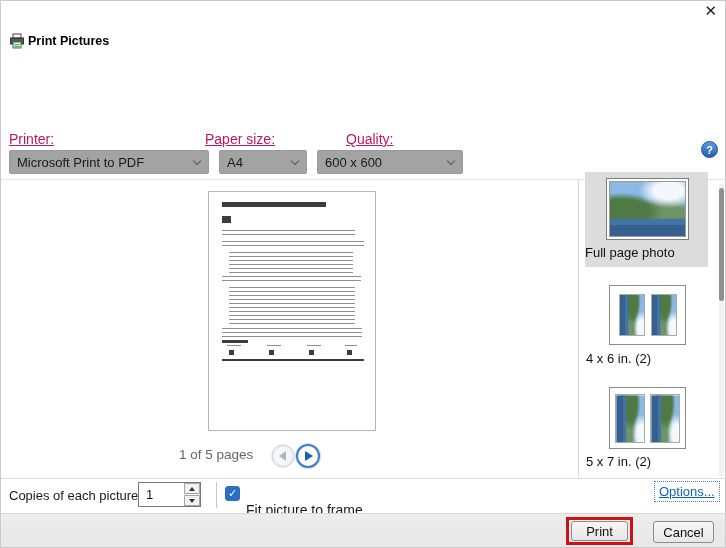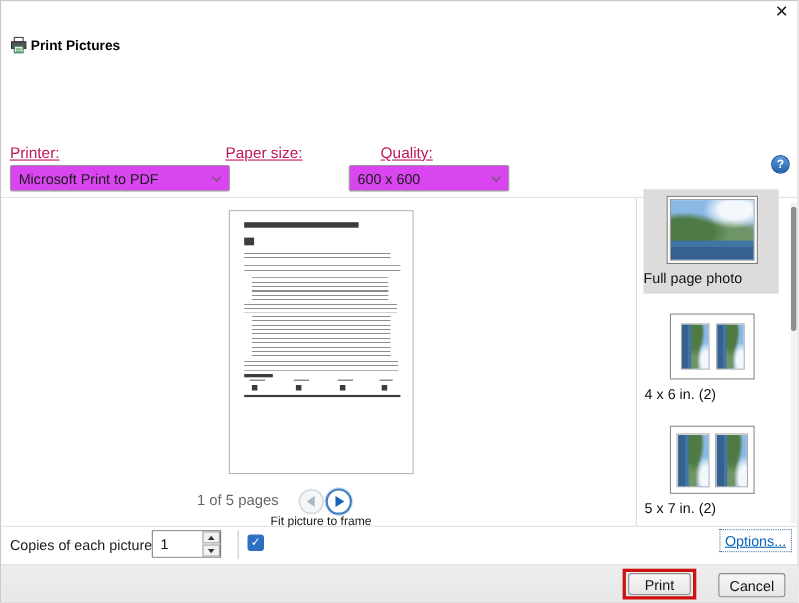--- a/index.html
+++ b/index.html
@@ -18,21 +18,21 @@
 
   
   .band{position:absolute;left:0;top:57px;width:100%;height:69px;
     background:linear-gradient(180deg,#e1eaf6 0%,#d6e1f1 100%);
     border-bottom:1px solid #cdd9ea;}
   .band .q{position:absolute;left:36px;top:0;height:100%;display:flex;align-items:center;
     font-size:15.5px;color:#2e4d6b;}
 
   
   .ctl-label{position:absolute;top:130px;font-size:14px;color:#be185d;text-decoration:underline;}
-  .combo{position:absolute;top:149px;height:24px;background:#d946ef;border:1px solid #999;
+  .combo{position:absolute;top:149px;height:24px;background:#a3a3a3;border:1px solid #999;
     border-radius:2px;font-size:13px;display:flex;align-items:center;
     padding:0 22px 0 7px;color:#1a1a1a;cursor:default;}
   .chev{position:absolute;right:8px;top:8px;width:6px;height:6px;
     border-right:1.4px solid #5a5a5a;border-bottom:1.4px solid #5a5a5a;
     transform:rotate(45deg);margin-top:-1px;}
   .row-sep{position:absolute;left:0;top:178px;width:100%;height:1px;background:#e3e3e3;}
 
   .help{position:absolute;left:700px;top:140px;width:17px;height:17px;border-radius:50%;
     background:linear-gradient(180deg,#5e9ade 0%,#2261ae 100%);border:1px solid #1c4f93;
     color:#fff;font-size:11px;font-weight:bold;display:flex;align-items:center;
@@ -87,21 +87,21 @@
     border:1px solid #a5a5a5;display:flex;align-items:center;justify-content:center;cursor:pointer;}
   .spin-up{top:0;}
   .spin-dn{bottom:0;}
   .spin-btn .arr{width:0;height:0;border-left:3.5px solid transparent;border-right:3.5px solid transparent;}
   .spin-up .arr{border-bottom:4px solid #333;}
   .spin-dn .arr{border-top:4px solid #333;}
   .mid-div{position:absolute;left:215px;top:481px;width:1px;height:26px;background:#c6c6c6;}
   .chk{position:absolute;left:224px;top:485px;width:15px;height:15px;border-radius:3px;
     background:#2b6fc3;border:1px solid #2b6fc3;color:#fff;font-size:11px;line-height:13px;
     text-align:center;cursor:pointer;}
-  .chk-label{position:absolute;left:245px;top:467px;font-size:11px;}
+  .chk-label{position:absolute;left:245px;top:501px;font-size:14px;}
   .options-link{position:absolute;left:653px;top:480px;padding:2px 4px;border:1px dotted #4d7db3;
     font-size:13px;color:#0c63ba;text-decoration:underline;cursor:pointer;}
 
   
   .footer{position:absolute;left:0;top:512px;width:100%;height:36px;
     background:linear-gradient(180deg,#ededed,#e7e7e7);border-top:1px solid #d8d8d8;}
   .btn{position:absolute;background:linear-gradient(180deg,#f7f7f7,#e6e6e6);
     border:1px solid #8c8c8c;border-radius:3px;font-size:13px;font-family:inherit;
     color:#111;cursor:pointer;display:flex;align-items:center;justify-content:center;}
   .red-annot{position:absolute;left:565px;top:516px;width:67px;height:28px;
@@ -125,20 +125,24 @@
   <div class="app-title">Print Pictures</div>
 
 
   <div class="ctl-label" style="left:8px;">Printer:</div>
   <div class="combo" style="left:8px;width:200px;">
     <span>Microsoft Print to PDF</span>
     <span class="chev"></span>
   </div>
 
   <div class="ctl-label" style="left:204px;text-align:right;">Paper size:</div>
+  <div class="combo" style="left:218px;width:88px;">
+    <span>A4</span>
+    <span class="chev"></span>
+  </div>
 
   <div class="ctl-label" style="left:316px;margin-left:29px;">Quality:</div>
   <div class="combo" style="left:316px;width:146px;">
     <span>600 x 600</span>
     <span class="chev"></span>
   </div>
 
   <div class="help">?</div>
   <div class="row-sep"></div>
 

